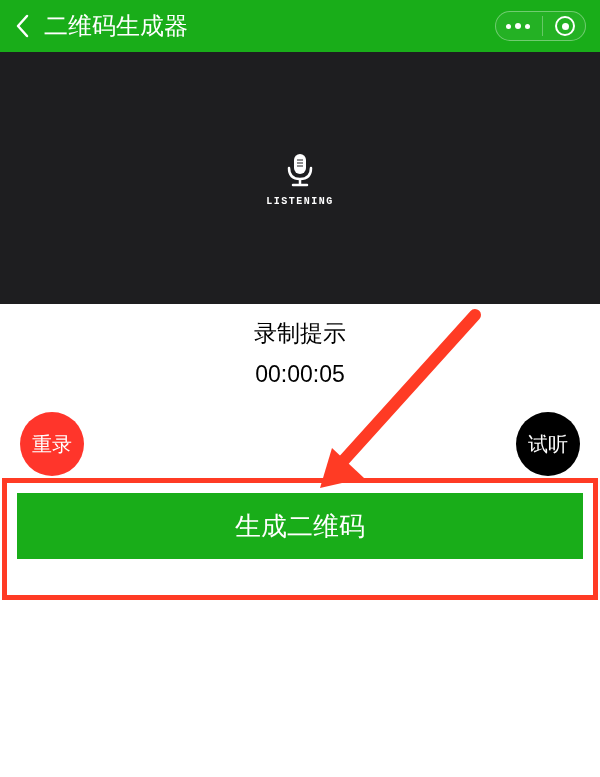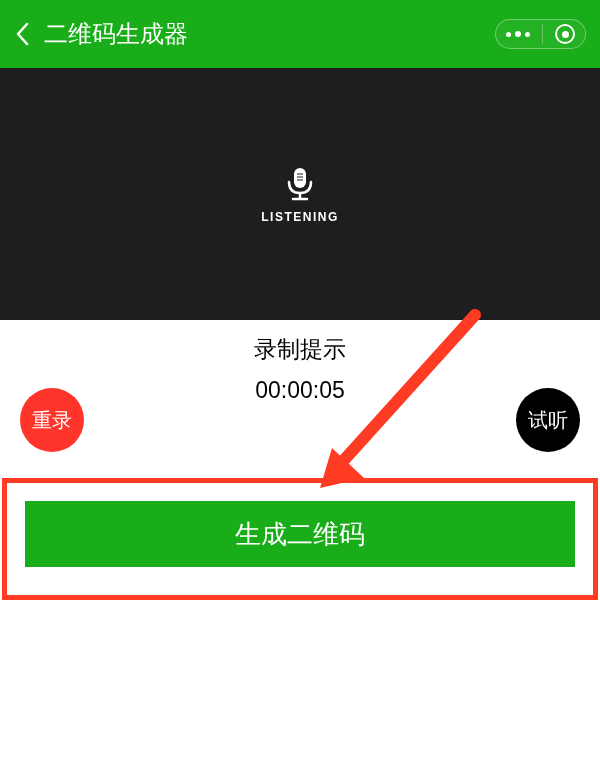--- a/index.html
+++ b/index.html
@@ -5,21 +5,21 @@
     * { margin: 0; padding: 0; box-sizing: border-box; }
     body {
       width: 600px;
       height: 777px;
       font-family: -apple-system, "Helvetica Neue", Arial, sans-serif;
       background: #fff;
       position: relative;
       overflow: hidden;
     }
     .header {
-      height: 68px;
+      height: 52px;
       background: #19ad19;
       display: flex;
       align-items: center;
       padding: 4px 14px;
       position: relative;
     }
     .back-icon {
       width: 16px;
       height: 26px;
       display: flex;
@@ -88,40 +88,41 @@
       align-items: center;
       justify-content: center;
     }
     .mic-icon {
       width: 40px;
       height: 40px;
       margin-bottom: 6px;
     }
     .listening-label {
       color: #fff;
-      font-size: 12px;
+      font-size: 10px;
       letter-spacing: 1.5px;
       font-weight: 600;
+      font-family: Liberation Mono, monospace;
     }
     .info-section {
       text-align: center;
       padding-top: 14px;
     }
     .hint-text {
       font-size: 23px;
       color: #000;
       margin-bottom: 12px;
     }
     .timer-text {
       font-size: 23px;
       color: #000;
     }
     .controls-row {
       position: absolute;
-      top: 388px;
+      top: 412px;
       left: 0;
       right: 0;
       display: flex;
       justify-content: space-between;
       padding: 0 20px;
     }
     .circle-btn {
       width: 64px;
       height: 64px;
       border-radius: 50%;
@@ -134,21 +135,21 @@
     }
     .rerecord-btn { background: #ff352b; }
     .preview-btn { background: #000000; }
     .highlight-box {
       position: absolute;
       top: 478px;
       left: 2px;
       right: 2px;
       height: 122px;
       border: 5px solid #ff3b24;
-      padding: 18px;
+      padding: 10px;
     }
     .generate-btn {
       width: 100%;
       height: 66px;
       background: #19ad19;
       color: #fff;
       font-size: 26px;
       display: flex;
       align-items: center;
       justify-content: center;

